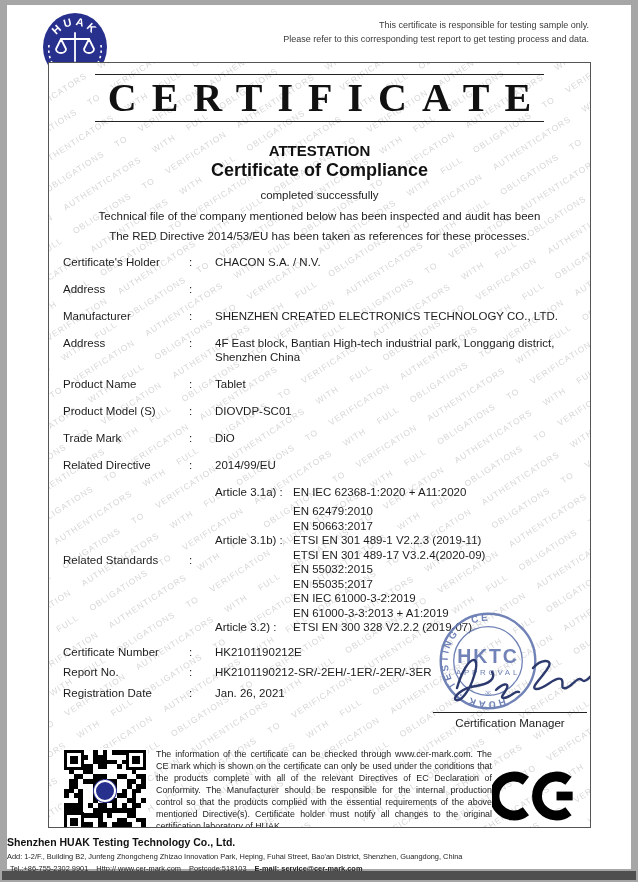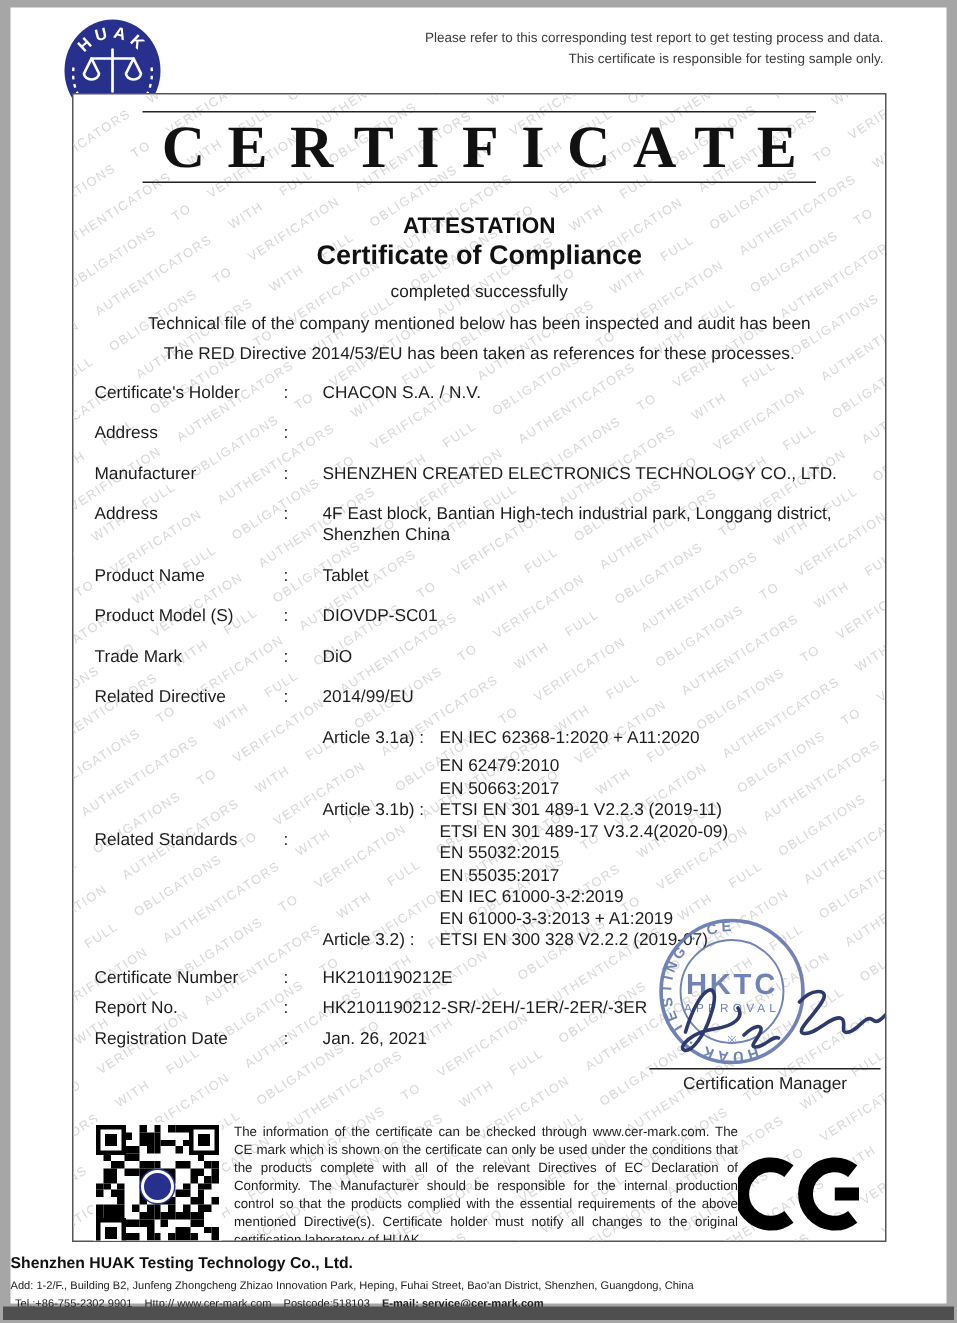--- a/index.html
+++ b/index.html
@@ -88,22 +88,22 @@
         <line x1="27" y1="52" x2="41" y2="52"></line>
       </g>
       <g stroke="#ffffff" stroke-width="1.6" fill="none">
         <path d="M8 34 A27 29 0 0 0 33 67" stroke-dasharray="2.5,3"></path>
         <path d="M60 34 A27 29 0 0 1 35 67" stroke-dasharray="2.5,3"></path>
       </g>
     </svg>
   </div>
 
   <div class="top-note">
+    <div>This certificate is responsible for testing sample only.</div>
     <div>Please refer to this corresponding test report to get testing process and data.</div>
-    <div>This certificate is responsible for testing sample only.</div>
   </div>
 
   <div class="cert-box">
     <div class="watermark">
       <div class="watermark-inner">AUTHENTICATORS WITH FULL OBLIGATIONS TO VERIFICATION   AUTHENTICATORS WITH FULL OBLIGATIONS TO VERIFICATION   AUTHENTICATORS WITH FULL OBLIGATIONS TO VERIFICATION   AUTHENTICATORS WITH FULL OBLIGATIONS TO VERIFICATION   AUTHENTICATORS WITH FULL OBLIGATIONS TO VERIFICATION   AUTHENTICATORS WITH FULL OBLIGATIONS TO VERIFICATION   AUTHENTICATORS WITH FULL OBLIGATIONS TO VERIFICATION   AUTHENTICATORS WITH FULL OBLIGATIONS TO VERIFICATION   AUTHENTICATORS WITH FULL OBLIGATIONS TO VERIFICATION   AUTHENTICATORS WITH FULL OBLIGATIONS TO VERIFICATION   AUTHENTICATORS WITH FULL OBLIGATIONS TO VERIFICATION   AUTHENTICATORS WITH FULL OBLIGATIONS TO VERIFICATION   AUTHENTICATORS WITH FULL OBLIGATIONS TO VERIFICATION   AUTHENTICATORS WITH FULL OBLIGATIONS TO VERIFICATION   AUTHENTICATORS WITH FULL OBLIGATIONS TO VERIFICATION   AUTHENTICATORS WITH FULL OBLIGATIONS TO VERIFICATION   AUTHENTICATORS WITH FULL OBLIGATIONS TO VERIFICATION   AUTHENTICATORS WITH FULL OBLIGATIONS TO VERIFICATION   AUTHENTICATORS WITH FULL OBLIGATIONS TO VERIFICATION   AUTHENTICATORS WITH FULL OBLIGATIONS TO VERIFICATION   AUTHENTICATORS WITH FULL OBLIGATIONS TO VERIFICATION   AUTHENTICATORS WITH FULL OBLIGATIONS TO VERIFICATION   AUTHENTICATORS WITH FULL OBLIGATIONS TO VERIFICATION   AUTHENTICATORS WITH FULL OBLIGATIONS TO VERIFICATION   AUTHENTICATORS WITH FULL OBLIGATIONS TO VERIFICATION   AUTHENTICATORS WITH FULL OBLIGATIONS TO VERIFICATION   AUTHENTICATORS WITH FULL OBLIGATIONS TO VERIFICATION   AUTHENTICATORS WITH FULL OBLIGATIONS TO VERIFICATION   AUTHENTICATORS WITH FULL OBLIGATIONS TO VERIFICATION   AUTHENTICATORS WITH FULL OBLIGATIONS TO VERIFICATION   AUTHENTICATORS WITH FULL OBLIGATIONS TO VERIFICATION   AUTHENTICATORS WITH FULL OBLIGATIONS TO VERIFICATION   AUTHENTICATORS WITH FULL OBLIGATIONS TO VERIFICATION   AUTHENTICATORS WITH FULL OBLIGATIONS TO VERIFICATION   AUTHENTICATORS WITH FULL OBLIGATIONS TO VERIFICATION   AUTHENTICATORS WITH FULL OBLIGATIONS TO VERIFICATION   AUTHENTICATORS WITH FULL OBLIGATIONS TO VERIFICATION   AUTHENTICATORS WITH FULL OBLIGATIONS TO VERIFICATION   AUTHENTICATORS WITH FULL OBLIGATIONS TO VERIFICATION   AUTHENTICATORS WITH FULL OBLIGATIONS TO VERIFICATION   AUTHENTICATORS WITH FULL OBLIGATIONS TO VERIFICATION   AUTHENTICATORS WITH FULL OBLIGATIONS TO VERIFICATION   AUTHENTICATORS WITH FULL OBLIGATIONS TO VERIFICATION   AUTHENTICATORS WITH FULL OBLIGATIONS TO VERIFICATION   AUTHENTICATORS WITH FULL OBLIGATIONS TO VERIFICATION   AUTHENTICATORS WITH FULL OBLIGATIONS TO VERIFICATION   AUTHENTICATORS WITH FULL OBLIGATIONS TO VERIFICATION   AUTHENTICATORS WITH FULL OBLIGATIONS TO VERIFICATION   AUTHENTICATORS WITH FULL OBLIGATIONS TO VERIFICATION   AUTHENTICATORS WITH FULL OBLIGATIONS TO VERIFICATION   AUTHENTICATORS WITH FULL OBLIGATIONS TO VERIFICATION   AUTHENTICATORS WITH FULL OBLIGATIONS TO VERIFICATION   AUTHENTICATORS WITH FULL OBLIGATIONS TO VERIFICATION   AUTHENTICATORS WITH FULL OBLIGATIONS TO VERIFICATION   AUTHENTICATORS WITH FULL OBLIGATIONS TO VERIFICATION   AUTHENTICATORS WITH FULL OBLIGATIONS TO VERIFICATION   AUTHENTICATORS WITH FULL OBLIGATIONS TO VERIFICATION   AUTHENTICATORS WITH FULL OBLIGATIONS TO VERIFICATION   AUTHENTICATORS WITH FULL OBLIGATIONS TO VERIFICATION   AUTHENTICATORS WITH FULL OBLIGATIONS TO VERIFICATION   AUTHENTICATORS WITH FULL OBLIGATIONS TO VERIFICATION   AUTHENTICATORS WITH FULL OBLIGATIONS TO VERIFICATION   AUTHENTICATORS WITH FULL OBLIGATIONS TO VERIFICATION   AUTHENTICATORS WITH FULL OBLIGATIONS TO VERIFICATION   AUTHENTICATORS WITH FULL OBLIGATIONS TO VERIFICATION   AUTHENTICATORS WITH FULL OBLIGATIONS TO VERIFICATION   AUTHENTICATORS WITH FULL OBLIGATIONS TO VERIFICATION   AUTHENTICATORS WITH FULL OBLIGATIONS TO VERIFICATION   AUTHENTICATORS WITH FULL OBLIGATIONS TO VERIFICATION   AUTHENTICATORS WITH FULL OBLIGATIONS TO VERIFICATION   AUTHENTICATORS WITH FULL OBLIGATIONS TO VERIFICATION   AUTHENTICATORS WITH FULL OBLIGATIONS TO VERIFICATION   AUTHENTICATORS WITH FULL OBLIGATIONS TO VERIFICATION   AUTHENTICATORS WITH FULL OBLIGATIONS TO VERIFICATION   AUTHENTICATORS WITH FULL OBLIGATIONS TO VERIFICATION   AUTHENTICATORS WITH FULL OBLIGATIONS TO VERIFICATION   AUTHENTICATORS WITH FULL OBLIGATIONS TO VERIFICATION   AUTHENTICATORS WITH FULL OBLIGATIONS TO VERIFICATION   AUTHENTICATORS WITH FULL OBLIGATIONS TO VERIFICATION   AUTHENTICATORS WITH FULL OBLIGATIONS TO VERIFICATION   AUTHENTICATORS WITH FULL OBLIGATIONS TO VERIFICATION   AUTHENTICATORS WITH FULL OBLIGATIONS TO VERIFICATION   AUTHENTICATORS WITH FULL OBLIGATIONS TO VERIFICATION   AUTHENTICATORS WITH FULL OBLIGATIONS TO VERIFICATION   AUTHENTICATORS WITH FULL OBLIGATIONS TO VERIFICATION   AUTHENTICATORS WITH FULL OBLIGATIONS TO VERIFICATION   AUTHENTICATORS WITH FULL OBLIGATIONS TO VERIFICATION   AUTHENTICATORS WITH FULL OBLIGATIONS TO VERIFICATION   AUTHENTICATORS WITH FULL OBLIGATIONS TO VERIFICATION   AUTHENTICATORS WITH FULL OBLIGATIONS TO VERIFICATION   AUTHENTICATORS WITH FULL OBLIGATIONS TO VERIFICATION   AUTHENTICATORS WITH FULL OBLIGATIONS TO VERIFICATION   AUTHENTICATORS WITH FULL OBLIGATIONS TO VERIFICATION   AUTHENTICATORS WITH FULL OBLIGATIONS TO VERIFICATION   AUTHENTICATORS WITH FULL OBLIGATIONS TO VERIFICATION   AUTHENTICATORS WITH FULL OBLIGATIONS TO VERIFICATION   AUTHENTICATORS WITH FULL OBLIGATIONS TO VERIFICATION   AUTHENTICATORS WITH FULL OBLIGATIONS TO VERIFICATION   AUTHENTICATORS WITH FULL OBLIGATIONS TO VERIFICATION   AUTHENTICATORS WITH FULL OBLIGATIONS TO VERIFICATION   AUTHENTICATORS WITH FULL OBLIGATIONS TO VERIFICATION   AUTHENTICATORS WITH FULL OBLIGATIONS TO VERIFICATION   AUTHENTICATORS WITH FULL OBLIGATIONS TO VERIFICATION   AUTHENTICATORS WITH FULL OBLIGATIONS TO VERIFICATION   AUTHENTICATORS WITH FULL OBLIGATIONS TO VERIFICATION   AUTHENTICATORS WITH FULL OBLIGATIONS TO VERIFICATION   AUTHENTICATORS WITH FULL OBLIGATIONS TO VERIFICATION   AUTHENTICATORS WITH FULL OBLIGATIONS TO VERIFICATION   AUTHENTICATORS WITH FULL OBLIGATIONS TO VERIFICATION   AUTHENTICATORS WITH FULL OBLIGATIONS TO VERIFICATION   AUTHENTICATORS WITH FULL OBLIGATIONS TO VERIFICATION   AUTHENTICATORS WITH FULL OBLIGATIONS TO VERIFICATION   AUTHENTICATORS WITH FULL OBLIGATIONS TO VERIFICATION   AUTHENTICATORS WITH FULL OBLIGATIONS TO VERIFICATION   AUTHENTICATORS WITH FULL OBLIGATIONS TO VERIFICATION   AUTHENTICATORS WITH FULL OBLIGATIONS TO VERIFICATION   AUTHENTICATORS WITH FULL OBLIGATIONS TO VERIFICATION   AUTHENTICATORS WITH FULL OBLIGATIONS TO VERIFICATION   AUTHENTICATORS WITH FULL OBLIGATIONS TO VERIFICATION   AUTHENTICATORS WITH FULL OBLIGATIONS TO VERIFICATION   AUTHENTICATORS WITH FULL OBLIGATIONS TO VERIFICATION   AUTHENTICATORS WITH FULL OBLIGATIONS TO VERIFICATION   AUTHENTICATORS WITH FULL OBLIGATIONS TO VERIFICATION   AUTHENTICATORS WITH FULL OBLIGATIONS TO VERIFICATION   AUTHENTICATORS WITH FULL OBLIGATIONS TO VERIFICATION   AUTHENTICATORS WITH FULL OBLIGATIONS TO VERIFICATION   AUTHENTICATORS WITH FULL OBLIGATIONS TO VERIFICATION   AUTHENTICATORS WITH FULL OBLIGATIONS TO VERIFICATION   AUTHENTICATORS WITH FULL OBLIGATIONS TO VERIFICATION   AUTHENTICATORS WITH FULL OBLIGATIONS TO VERIFICATION   AUTHENTICATORS WITH FULL OBLIGATIONS TO VERIFICATION   AUTHENTICATORS WITH FULL OBLIGATIONS TO VERIFICATION   AUTHENTICATORS WITH FULL OBLIGATIONS TO VERIFICATION   AUTHENTICATORS WITH FULL OBLIGATIONS TO VERIFICATION   AUTHENTICATORS WITH FULL OBLIGATIONS TO VERIFICATION   AUTHENTICATORS WITH FULL OBLIGATIONS TO VERIFICATION   AUTHENTICATORS WITH FULL OBLIGATIONS TO VERIFICATION   AUTHENTICATORS WITH FULL OBLIGATIONS TO VERIFICATION   AUTHENTICATORS WITH FULL OBLIGATIONS TO VERIFICATION   AUTHENTICATORS WITH FULL OBLIGATIONS TO VERIFICATION   AUTHENTICATORS WITH FULL OBLIGATIONS TO VERIFICATION   AUTHENTICATORS WITH FULL OBLIGATIONS TO VERIFICATION   AUTHENTICATORS WITH FULL OBLIGATIONS TO VERIFICATION   AUTHENTICATORS WITH FULL OBLIGATIONS TO VERIFICATION   AUTHENTICATORS WITH FULL OBLIGATIONS TO VERIFICATION   AUTHENTICATORS WITH FULL OBLIGATIONS TO VERIFICATION   AUTHENTICATORS WITH FULL OBLIGATIONS TO VERIFICATION   AUTHENTICATORS WITH FULL OBLIGATIONS TO VERIFICATION   AUTHENTICATORS WITH FULL OBLIGATIONS TO VERIFICATION   AUTHENTICATORS WITH FULL OBLIGATIONS TO VERIFICATION   AUTHENTICATORS WITH FULL OBLIGATIONS TO VERIFICATION   AUTHENTICATORS WITH FULL OBLIGATIONS TO VERIFICATION   AUTHENTICATORS WITH FULL OBLIGATIONS TO VERIFICATION   AUTHENTICATORS WITH FULL OBLIGATIONS TO VERIFICATION   AUTHENTICATORS WITH FULL OBLIGATIONS TO VERIFICATION   AUTHENTICATORS WITH FULL OBLIGATIONS TO VERIFICATION   AUTHENTICATORS WITH FULL OBLIGATIONS TO VERIFICATION   AUTHENTICATORS WITH FULL OBLIGATIONS TO VERIFICATION   AUTHENTICATORS WITH FULL OBLIGATIONS TO VERIFICATION   AUTHENTICATORS WITH FULL OBLIGATIONS TO VERIFICATION   AUTHENTICATORS WITH FULL OBLIGATIONS TO VERIFICATION   AUTHENTICATORS WITH FULL OBLIGATIONS TO VERIFICATION   AUTHENTICATORS WITH FULL OBLIGATIONS TO VERIFICATION   AUTHENTICATORS WITH FULL OBLIGATIONS TO VERIFICATION   AUTHENTICATORS WITH FULL OBLIGATIONS TO VERIFICATION   AUTHENTICATORS WITH FULL OBLIGATIONS TO VERIFICATION   AUTHENTICATORS WITH FULL OBLIGATIONS TO VERIFICATION   AUTHENTICATORS WITH FULL OBLIGATIONS TO VERIFICATION   AUTHENTICATORS WITH FULL OBLIGATIONS TO VERIFICATION   AUTHENTICATORS WITH FULL OBLIGATIONS TO VERIFICATION   AUTHENTICATORS WITH FULL OBLIGATIONS TO VERIFICATION   AUTHENTICATORS WITH FULL OBLIGATIONS TO VERIFICATION   AUTHENTICATORS WITH FULL OBLIGATIONS TO VERIFICATION   AUTHENTICATORS WITH FULL OBLIGATIONS TO VERIFICATION   AUTHENTICATORS WITH FULL OBLIGATIONS TO VERIFICATION   AUTHENTICATORS WITH FULL OBLIGATIONS TO VERIFICATION   AUTHENTICATORS WITH FULL OBLIGATIONS TO VERIFICATION   AUTHENTICATORS WITH FULL OBLIGATIONS TO VERIFICATION   AUTHENTICATORS WITH FULL OBLIGATIONS TO VERIFICATION   AUTHENTICATORS WITH FULL OBLIGATIONS TO VERIFICATION   AUTHENTICATORS WITH FULL OBLIGATIONS TO VERIFICATION   AUTHENTICATORS WITH FULL OBLIGATIONS TO VERIFICATION   AUTHENTICATORS WITH FULL OBLIGATIONS TO VERIFICATION   AUTHENTICATORS WITH FULL OBLIGATIONS TO VERIFICATION   AUTHENTICATORS WITH FULL OBLIGATIONS TO VERIFICATION   AUTHENTICATORS WITH FULL OBLIGATIONS TO VERIFICATION   AUTHENTICATORS WITH FULL OBLIGATIONS TO VERIFICATION   AUTHENTICATORS WITH FULL OBLIGATIONS TO VERIFICATION   AUTHENTICATORS WITH FULL OBLIGATIONS TO VERIFICATION   AUTHENTICATORS WITH FULL OBLIGATIONS TO VERIFICATION   AUTHENTICATORS WITH FULL OBLIGATIONS TO VERIFICATION   AUTHENTICATORS WITH FULL OBLIGATIONS TO VERIFICATION   AUTHENTICATORS WITH FULL OBLIGATIONS TO VERIFICATION   AUTHENTICATORS WITH FULL OBLIGATIONS TO VERIFICATION   AUTHENTICATORS WITH FULL OBLIGATIONS TO VERIFICATION   AUTHENTICATORS WITH FULL OBLIGATIONS TO VERIFICATION   AUTHENTICATORS WITH FULL OBLIGATIONS TO VERIFICATION   AUTHENTICATORS WITH FULL OBLIGATIONS TO VERIFICATION   AUTHENTICATORS WITH FULL OBLIGATIONS TO VERIFICATION   AUTHENTICATORS WITH FULL OBLIGATIONS TO VERIFICATION   AUTHENTICATORS WITH FULL OBLIGATIONS TO VERIFICATION   AUTHENTICATORS WITH FULL OBLIGATIONS TO VERIFICATION   AUTHENTICATORS WITH FULL OBLIGATIONS TO VERIFICATION   AUTHENTICATORS WITH FULL OBLIGATIONS TO VERIFICATION   AUTHENTICATORS WITH FULL OBLIGATIONS TO VERIFICATION   AUTHENTICATORS WITH FULL OBLIGATIONS TO VERIFICATION   AUTHENTICATORS WITH FULL OBLIGATIONS TO VERIFICATION   AUTHENTICATORS WITH FULL OBLIGATIONS TO VERIFICATION   AUTHENTICATORS WITH FULL OBLIGATIONS TO VERIFICATION   AUTHENTICATORS WITH FULL OBLIGATIONS TO VERIFICATION   AUTHENTICATORS WITH FULL OBLIGATIONS TO VERIFICATION   AUTHENTICATORS WITH FULL OBLIGATIONS TO VERIFICATION   AUTHENTICATORS WITH FULL OBLIGATIONS TO VERIFICATION   AUTHENTICATORS WITH FULL OBLIGATIONS TO VERIFICATION   AUTHENTICATORS WITH FULL OBLIGATIONS TO VERIFICATION   AUTHENTICATORS WITH FULL OBLIGATIONS TO VERIFICATION   AUTHENTICATORS WITH FULL OBLIGATIONS TO VERIFICATION   AUTHENTICATORS WITH FULL OBLIGATIONS TO VERIFICATION   AUTHENTICATORS WITH FULL OBLIGATIONS TO VERIFICATION   AUTHENTICATORS WITH FULL OBLIGATIONS TO VERIFICATION   AUTHENTICATORS WITH FULL OBLIGATIONS TO VERIFICATION   AUTHENTICATORS WITH FULL OBLIGATIONS TO VERIFICATION   AUTHENTICATORS WITH FULL OBLIGATIONS TO VERIFICATION   AUTHENTICATORS WITH FULL OBLIGATIONS TO VERIFICATION   AUTHENTICATORS WITH FULL OBLIGATIONS TO VERIFICATION   AUTHENTICATORS WITH FULL OBLIGATIONS TO VERIFICATION   AUTHENTICATORS WITH FULL OBLIGATIONS TO VERIFICATION   AUTHENTICATORS WITH FULL OBLIGATIONS TO VERIFICATION   AUTHENTICATORS WITH FULL OBLIGATIONS TO VERIFICATION   AUTHENTICATORS WITH FULL OBLIGATIONS TO VERIFICATION   AUTHENTICATORS WITH FULL OBLIGATIONS TO VERIFICATION   AUTHENTICATORS WITH FULL OBLIGATIONS TO VERIFICATION   AUTHENTICATORS WITH FULL OBLIGATIONS TO VERIFICATION   AUTHENTICATORS WITH FULL OBLIGATIONS TO VERIFICATION   AUTHENTICATORS WITH FULL OBLIGATIONS TO VERIFICATION   AUTHENTICATORS WITH FULL OBLIGATIONS TO VERIFICATION   AUTHENTICATORS WITH FULL OBLIGATIONS TO VERIFICATION   AUTHENTICATORS WITH FULL OBLIGATIONS TO VERIFICATION   AUTHENTICATORS WITH FULL OBLIGATIONS TO VERIFICATION   AUTHENTICATORS WITH FULL OBLIGATIONS TO VERIFICATION   AUTHENTICATORS WITH FULL OBLIGATIONS TO VERIFICATION   AUTHENTICATORS WITH FULL OBLIGATIONS TO VERIFICATION   AUTHENTICATORS WITH FULL OBLIGATIONS TO VERIFICATION   AUTHENTICATORS WITH FULL OBLIGATIONS TO VERIFICATION   AUTHENTICATORS WITH FULL OBLIGATIONS TO VERIFICATION   AUTHENTICATORS WITH FULL OBLIGATIONS TO VERIFICATION   AUTHENTICATORS WITH FULL OBLIGATIONS TO VERIFICATION   AUTHENTICATORS WITH FULL OBLIGATIONS TO VERIFICATION   AUTHENTICATORS WITH FULL OBLIGATIONS TO VERIFICATION   AUTHENTICATORS WITH FULL OBLIGATIONS TO VERIFICATION   AUTHENTICATORS WITH FULL OBLIGATIONS TO VERIFICATION   AUTHENTICATORS WITH FULL OBLIGATIONS TO VERIFICATION   AUTHENTICATORS WITH FULL OBLIGATIONS TO VERIFICATION   AUTHENTICATORS WITH FULL OBLIGATIONS TO VERIFICATION   AUTHENTICATORS WITH FULL OBLIGATIONS TO VERIFICATION   AUTHENTICATORS WITH FULL OBLIGATIONS TO VERIFICATION   AUTHENTICATORS WITH FULL OBLIGATIONS TO VERIFICATION   AUTHENTICATORS WITH FULL OBLIGATIONS TO VERIFICATION   AUTHENTICATORS WITH FULL OBLIGATIONS TO VERIFICATION   AUTHENTICATORS WITH FULL OBLIGATIONS TO VERIFICATION   AUTHENTICATORS WITH FULL OBLIGATIONS TO VERIFICATION   AUTHENTICATORS WITH FULL OBLIGATIONS TO VERIFICATION   AUTHENTICATORS WITH FULL OBLIGATIONS TO VERIFICATION   AUTHENTICATORS WITH FULL OBLIGATIONS TO VERIFICATION   AUTHENTICATORS WITH FULL OBLIGATIONS TO VERIFICATION   AUTHENTICATORS WITH FULL OBLIGATIONS TO VERIFICATION   AUTHENTICATORS WITH FULL OBLIGATIONS TO VERIFICATION   AUTHENTICATORS WITH FULL OBLIGATIONS TO VERIFICATION   AUTHENTICATORS WITH FULL OBLIGATIONS TO VERIFICATION   AUTHENTICATORS WITH FULL OBLIGATIONS TO VERIFICATION   AUTHENTICATORS WITH FULL OBLIGATIONS TO VERIFICATION   AUTHENTICATORS WITH FULL OBLIGATIONS TO VERIFICATION   AUTHENTICATORS WITH FULL OBLIGATIONS TO VERIFICATION   AUTHENTICATORS WITH FULL OBLIGATIONS TO VERIFICATION   AUTHENTICATORS WITH FULL OBLIGATIONS TO VERIFICATION   AUTHENTICATORS WITH FULL OBLIGATIONS TO VERIFICATION   AUTHENTICATORS WITH FULL OBLIGATIONS TO VERIFICATION   AUTHENTICATORS WITH FULL OBLIGATIONS TO VERIFICATION   AUTHENTICATORS WITH FULL OBLIGATIONS TO VERIFICATION   AUTHENTICATORS WITH FULL OBLIGATIONS TO VERIFICATION   AUTHENTICATORS WITH FULL OBLIGATIONS TO VERIFICATION   AUTHENTICATORS WITH FULL OBLIGATIONS TO VERIFICATION   AUTHENTICATORS WITH FULL OBLIGATIONS TO VERIFICATION   AUTHENTICATORS WITH FULL OBLIGATIONS TO VERIFICATION   AUTHENTICATORS WITH FULL OBLIGATIONS TO VERIFICATION   AUTHENTICATORS WITH FULL OBLIGATIONS TO VERIFICATION   AUTHENTICATORS WITH FULL OBLIGATIONS TO VERIFICATION   AUTHENTICATORS WITH FULL OBLIGATIONS TO VERIFICATION   AUTHENTICATORS WITH FULL OBLIGATIONS TO VERIFICATION   AUTHENTICATORS WITH FULL OBLIGATIONS TO VERIFICATION   AUTHENTICATORS WITH FULL OBLIGATIONS TO VERIFICATION   AUTHENTICATORS WITH FULL OBLIGATIONS TO VERIFICATION   AUTHENTICATORS WITH FULL OBLIGATIONS TO VERIFICATION   AUTHENTICATORS WITH FULL OBLIGATIONS TO VERIFICATION   AUTHENTICATORS WITH FULL OBLIGATIONS TO VERIFICATION   AUTHENTICATORS WITH FULL OBLIGATIONS TO VERIFICATION   AUTHENTICATORS WITH FULL OBLIGATIONS TO VERIFICATION   AUTHENTICATORS WITH FULL OBLIGATIONS TO VERIFICATION   AUTHENTICATORS WITH FULL OBLIGATIONS TO VERIFICATION   AUTHENTICATORS WITH FULL OBLIGATIONS TO VERIFICATION   AUTHENTICATORS WITH FULL OBLIGATIONS TO VERIFICATION   AUTHENTICATORS WITH FULL OBLIGATIONS TO VERIFICATION   AUTHENTICATORS WITH FULL OBLIGATIONS TO VERIFICATION   AUTHENTICATORS WITH FULL OBLIGATIONS TO VERIFICATION   AUTHENTICATORS WITH FULL OBLIGATIONS TO VERIFICATION   AUTHENTICATORS WITH FULL OBLIGATIONS TO VERIFICATION   AUTHENTICATORS WITH FULL OBLIGATIONS TO VERIFICATION   AUTHENTICATORS WITH FULL OBLIGATIONS TO VERIFICATION   AUTHENTICATORS WITH FULL OBLIGATIONS TO VERIFICATION   AUTHENTICATORS WITH FULL OBLIGATIONS TO VERIFICATION   AUTHENTICATORS WITH FULL OBLIGATIONS TO VERIFICATION   AUTHENTICATORS WITH FULL OBLIGATIONS TO VERIFICATION   AUTHENTICATORS WITH FULL OBLIGATIONS TO VERIFICATION   AUTHENTICATORS WITH FULL OBLIGATIONS TO VERIFICATION   AUTHENTICATORS WITH FULL OBLIGATIONS TO VERIFICATION   AUTHENTICATORS WITH FULL OBLIGATIONS TO VERIFICATION   AUTHENTICATORS WITH FULL OBLIGATIONS TO VERIFICATION   AUTHENTICATORS WITH FULL OBLIGATIONS TO VERIFICATION   AUTHENTICATORS WITH FULL OBLIGATIONS TO VERIFICATION   AUTHENTICATORS WITH FULL OBLIGATIONS TO VERIFICATION   AUTHENTICATORS WITH FULL OBLIGATIONS TO VERIFICATION   AUTHENTICATORS WITH FULL OBLIGATIONS TO VERIFICATION   AUTHENTICATORS WITH FULL OBLIGATIONS TO VERIFICATION   AUTHENTICATORS WITH FULL OBLIGATIONS TO VERIFICATION   AUTHENTICATORS WITH FULL OBLIGATIONS TO VERIFICATION   AUTHENTICATORS WITH FULL OBLIGATIONS TO VERIFICATION   AUTHENTICATORS WITH FULL OBLIGATIONS TO VERIFICATION   AUTHENTICATORS WITH FULL OBLIGATIONS TO VERIFICATION   AUTHENTICATORS WITH FULL OBLIGATIONS TO VERIFICATION   AUTHENTICATORS WITH FULL OBLIGATIONS TO VERIFICATION   AUTHENTICATORS WITH FULL OBLIGATIONS TO VERIFICATION   AUTHENTICATORS WITH FULL OBLIGATIONS TO VERIFICATION   AUTHENTICATORS WITH FULL OBLIGATIONS TO VERIFICATION   AUTHENTICATORS WITH FULL OBLIGATIONS TO VERIFICATION   AUTHENTICATORS WITH FULL OBLIGATIONS TO VERIFICATION   AUTHENTICATORS WITH FULL OBLIGATIONS TO VERIFICATION   AUTHENTICATORS WITH FULL OBLIGATIONS TO VERIFICATION   AUTHENTICATORS WITH FULL OBLIGATIONS TO VERIFICATION   AUTHENTICATORS WITH FULL OBLIGATIONS TO VERIFICATION   AUTHENTICATORS WITH FULL OBLIGATIONS TO VERIFICATION   AUTHENTICATORS WITH FULL OBLIGATIONS TO VERIFICATION   AUTHENTICATORS WITH FULL OBLIGATIONS TO VERIFICATION   AUTHENTICATORS WITH FULL OBLIGATIONS TO VERIFICATION   AUTHENTICATORS WITH FULL OBLIGATIONS TO VERIFICATION   AUTHENTICATORS WITH FULL OBLIGATIONS TO VERIFICATION   AUTHENTICATORS WITH FULL OBLIGATIONS TO VERIFICATION   AUTHENTICATORS WITH FULL OBLIGATIONS TO VERIFICATION   AUTHENTICATORS WITH FULL OBLIGATIONS TO VERIFICATION   AUTHENTICATORS WITH FULL OBLIGATIONS TO VERIFICATION   AUTHENTICATORS WITH FULL OBLIGATIONS TO VERIFICATION   AUTHENTICATORS WITH FULL OBLIGATIONS TO VERIFICATION   AUTHENTICATORS WITH FULL OBLIGATIONS TO VERIFICATION   AUTHENTICATORS WITH FULL OBLIGATIONS TO VERIFICATION   AUTHENTICATORS WITH FULL OBLIGATIONS TO VERIFICATION   AUTHENTICATORS WITH FULL OBLIGATIONS TO VERIFICATION   AUTHENTICATORS WITH FULL OBLIGATIONS TO VERIFICATION   AUTHENTICATORS WITH FULL OBLIGATIONS TO VERIFICATION   AUTHENTICATORS WITH FULL OBLIGATIONS TO VERIFICATION   AUTHENTICATORS WITH FULL OBLIGATIONS TO VERIFICATION   AUTHENTICATORS WITH FULL OBLIGATIONS TO VERIFICATION   AUTHENTICATORS WITH FULL OBLIGATIONS TO VERIFICATION   AUTHENTICATORS WITH FULL OBLIGATIONS TO VERIFICATION   AUTHENTICATORS WITH FULL OBLIGATIONS TO VERIFICATION   AUTHENTICATORS WITH FULL OBLIGATIONS TO VERIFICATION   AUTHENTICATORS WITH FULL OBLIGATIONS TO VERIFICATION   AUTHENTICATORS WITH FULL OBLIGATIONS TO VERIFICATION   AUTHENTICATORS WITH FULL OBLIGATIONS TO VERIFICATION   AUTHENTICATORS WITH FULL OBLIGATIONS TO VERIFICATION   AUTHENTICATORS WITH FULL OBLIGATIONS TO VERIFICATION   AUTHENTICATORS WITH FULL OBLIGATIONS TO VERIFICATION   AUTHENTICATORS WITH FULL OBLIGATIONS TO VERIFICATION   AUTHENTICATORS WITH FULL OBLIGATIONS TO VERIFICATION   AUTHENTICATORS WITH FULL OBLIGATIONS TO VERIFICATION   AUTHENTICATORS WITH FULL OBLIGATIONS TO VERIFICATION   AUTHENTICATORS WITH FULL OBLIGATIONS TO VERIFICATION   AUTHENTICATORS WITH FULL OBLIGATIONS TO VERIFICATION   AUTHENTICATORS WITH FULL OBLIGATIONS TO VERIFICATION   AUTHENTICATORS WITH FULL OBLIGATIONS TO VERIFICATION   AUTHENTICATORS WITH FULL OBLIGATIONS TO VERIFICATION   AUTHENTICATORS WITH FULL OBLIGATIONS TO VERIFICATION   AUTHENTICATORS WITH FULL OBLIGATIONS TO VERIFICATION   AUTHENTICATORS WITH FULL OBLIGATIONS TO VERIFICATION   AUTHENTICATORS WITH FULL OBLIGATIONS TO VERIFICATION   AUTHENTICATORS WITH FULL OBLIGATIONS TO VERIFICATION   AUTHENTICATORS WITH FULL OBLIGATIONS TO VERIFICATION   AUTHENTICATORS WITH FULL OBLIGATIONS TO VERIFICATION   AUTHENTICATORS WITH FULL OBLIGATIONS TO VERIFICATION   AUTHENTICATORS WITH FULL OBLIGATIONS TO VERIFICATION   AUTHENTICATORS WITH FULL OBLIGATIONS TO VERIFICATION   AUTHENTICATORS WITH FULL OBLIGATIONS TO VERIFICATION   AUTHENTICATORS WITH FULL OBLIGATIONS TO VERIFICATION   AUTHENTICATORS WITH FULL OBLIGATIONS TO VERIFICATION   AUTHENTICATORS WITH FULL OBLIGATIONS TO VERIFICATION   AUTHENTICATORS WITH FULL OBLIGATIONS TO VERIFICATION   AUTHENTICATORS WITH FULL OBLIGATIONS TO VERIFICATION   AUTHENTICATORS WITH FULL OBLIGATIONS TO VERIFICATION   AUTHENTICATORS WITH FULL OBLIGATIONS TO VERIFICATION   AUTHENTICATORS WITH FULL OBLIGATIONS TO VERIFICATION   AUTHENTICATORS WITH FULL OBLIGATIONS TO VERIFICATION   AUTHENTICATORS WITH FULL OBLIGATIONS TO VERIFICATION   AUTHENTICATORS WITH FULL OBLIGATIONS TO VERIFICATION   AUTHENTICATORS WITH FULL OBLIGATIONS TO VERIFICATION   AUTHENTICATORS WITH FULL OBLIGATIONS TO VERIFICATION   AUTHENTICATORS WITH FULL OBLIGATIONS TO VERIFICATION   AUTHENTICATORS WITH FULL OBLIGATIONS TO VERIFICATION   AUTHENTICATORS WITH FULL OBLIGATIONS TO VERIFICATION   AUTHENTICATORS WITH FULL OBLIGATIONS TO VERIFICATION   AUTHENTICATORS WITH FULL OBLIGATIONS TO VERIFICATION   AUTHENTICATORS WITH FULL OBLIGATIONS TO VERIFICATION   AUTHENTICATORS WITH FULL OBLIGATIONS TO VERIFICATION   AUTHENTICATORS WITH FULL OBLIGATIONS TO VERIFICATION   AUTHENTICATORS WITH FULL OBLIGATIONS TO VERIFICATION   AUTHENTICATORS WITH FULL OBLIGATIONS TO VERIFICATION   AUTHENTICATORS WITH FULL OBLIGATIONS TO VERIFICATION   AUTHENTICATORS WITH FULL OBLIGATIONS TO VERIFICATION   AUTHENTICATORS WITH FULL OBLIGATIONS TO VERIFICATION   AUTHENTICATORS WITH FULL OBLIGATIONS TO VERIFICATION   AUTHENTICATORS WITH FULL OBLIGATIONS TO VERIFICATION   AUTHENTICATORS WITH FULL OBLIGATIONS TO VERIFICATION   AUTHENTICATORS WITH FULL OBLIGATIONS TO VERIFICATION   </div>
     </div>
 
     <div class="box-content">
       <div class="title-wrap">
         <div class="title-rule"></div>

